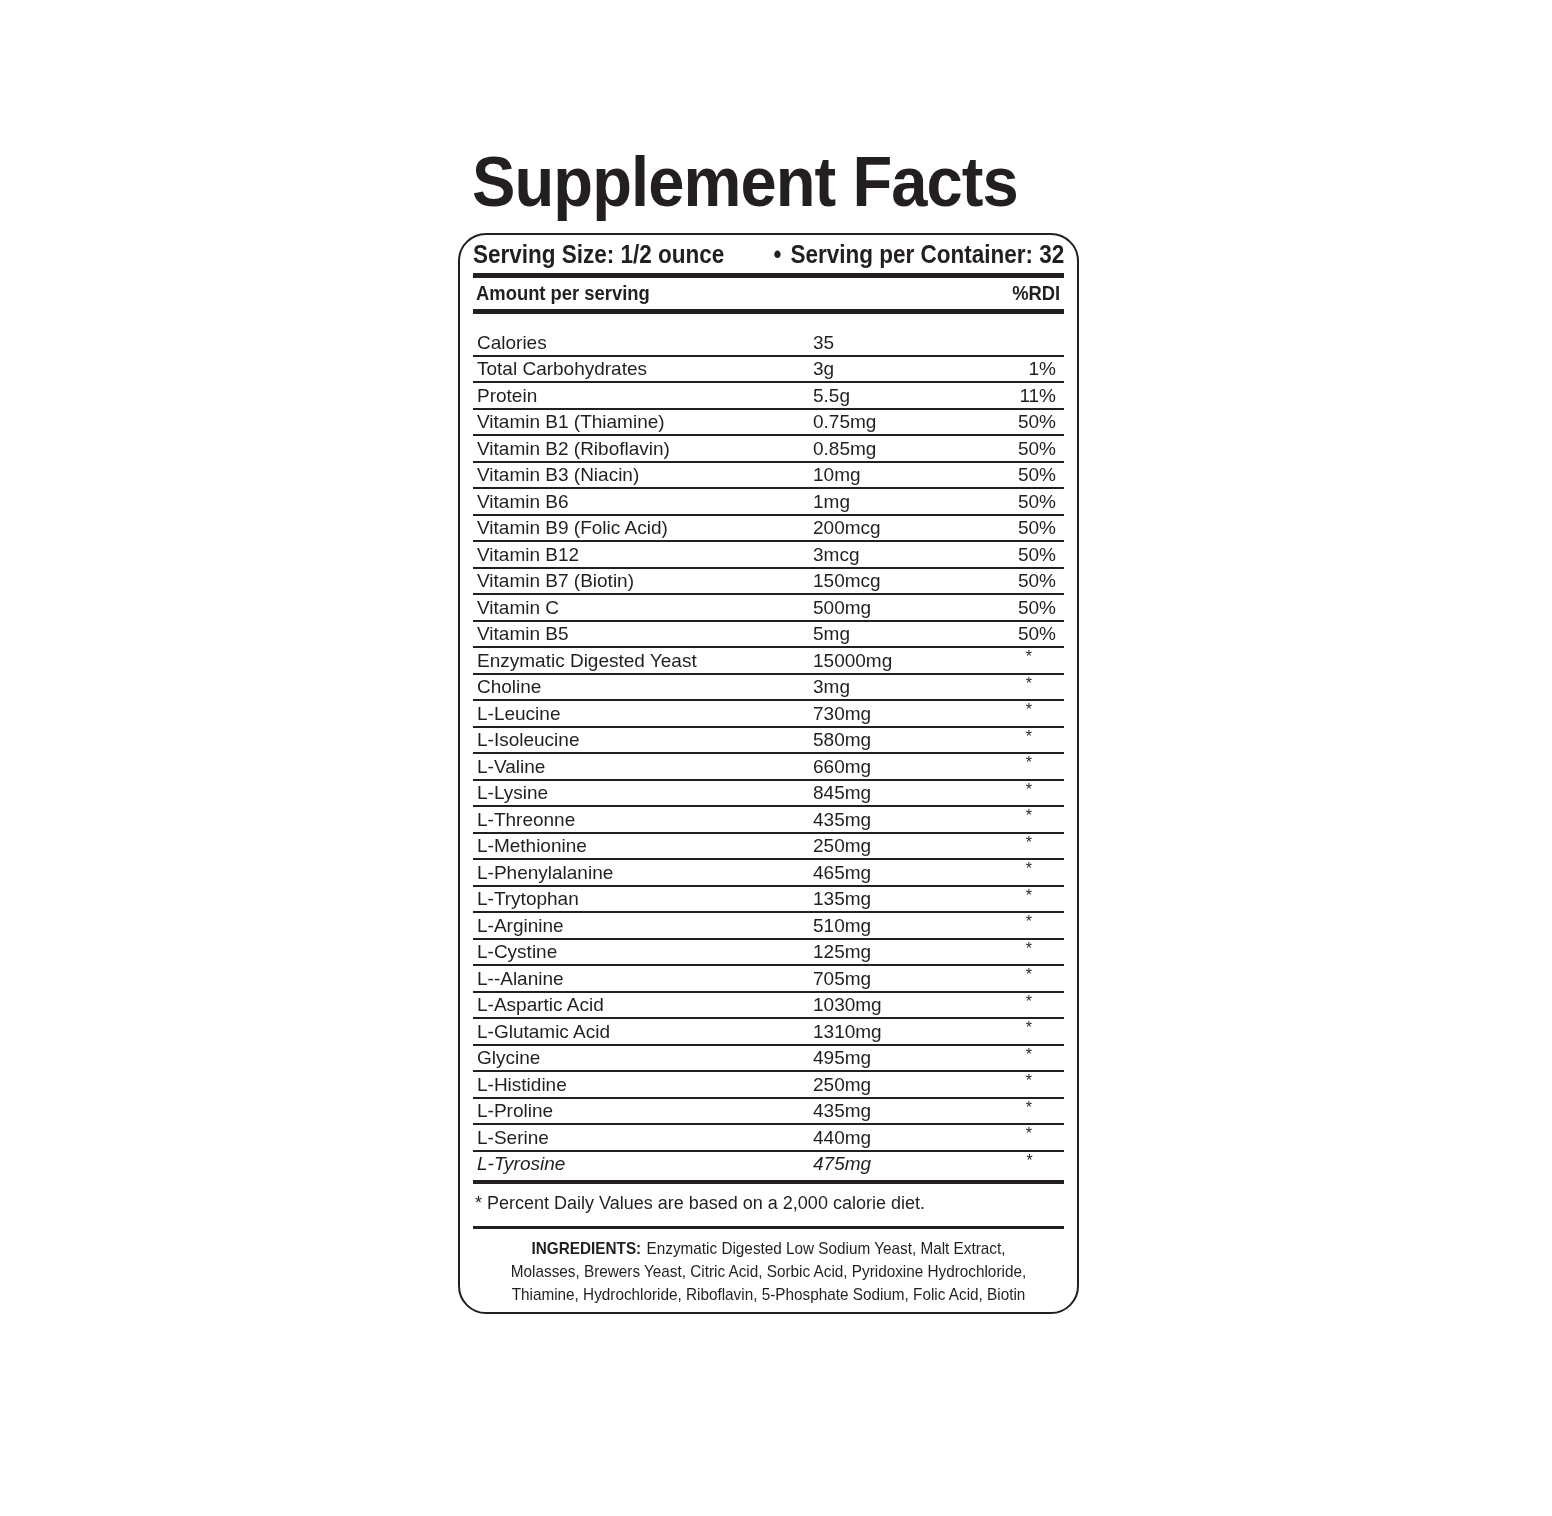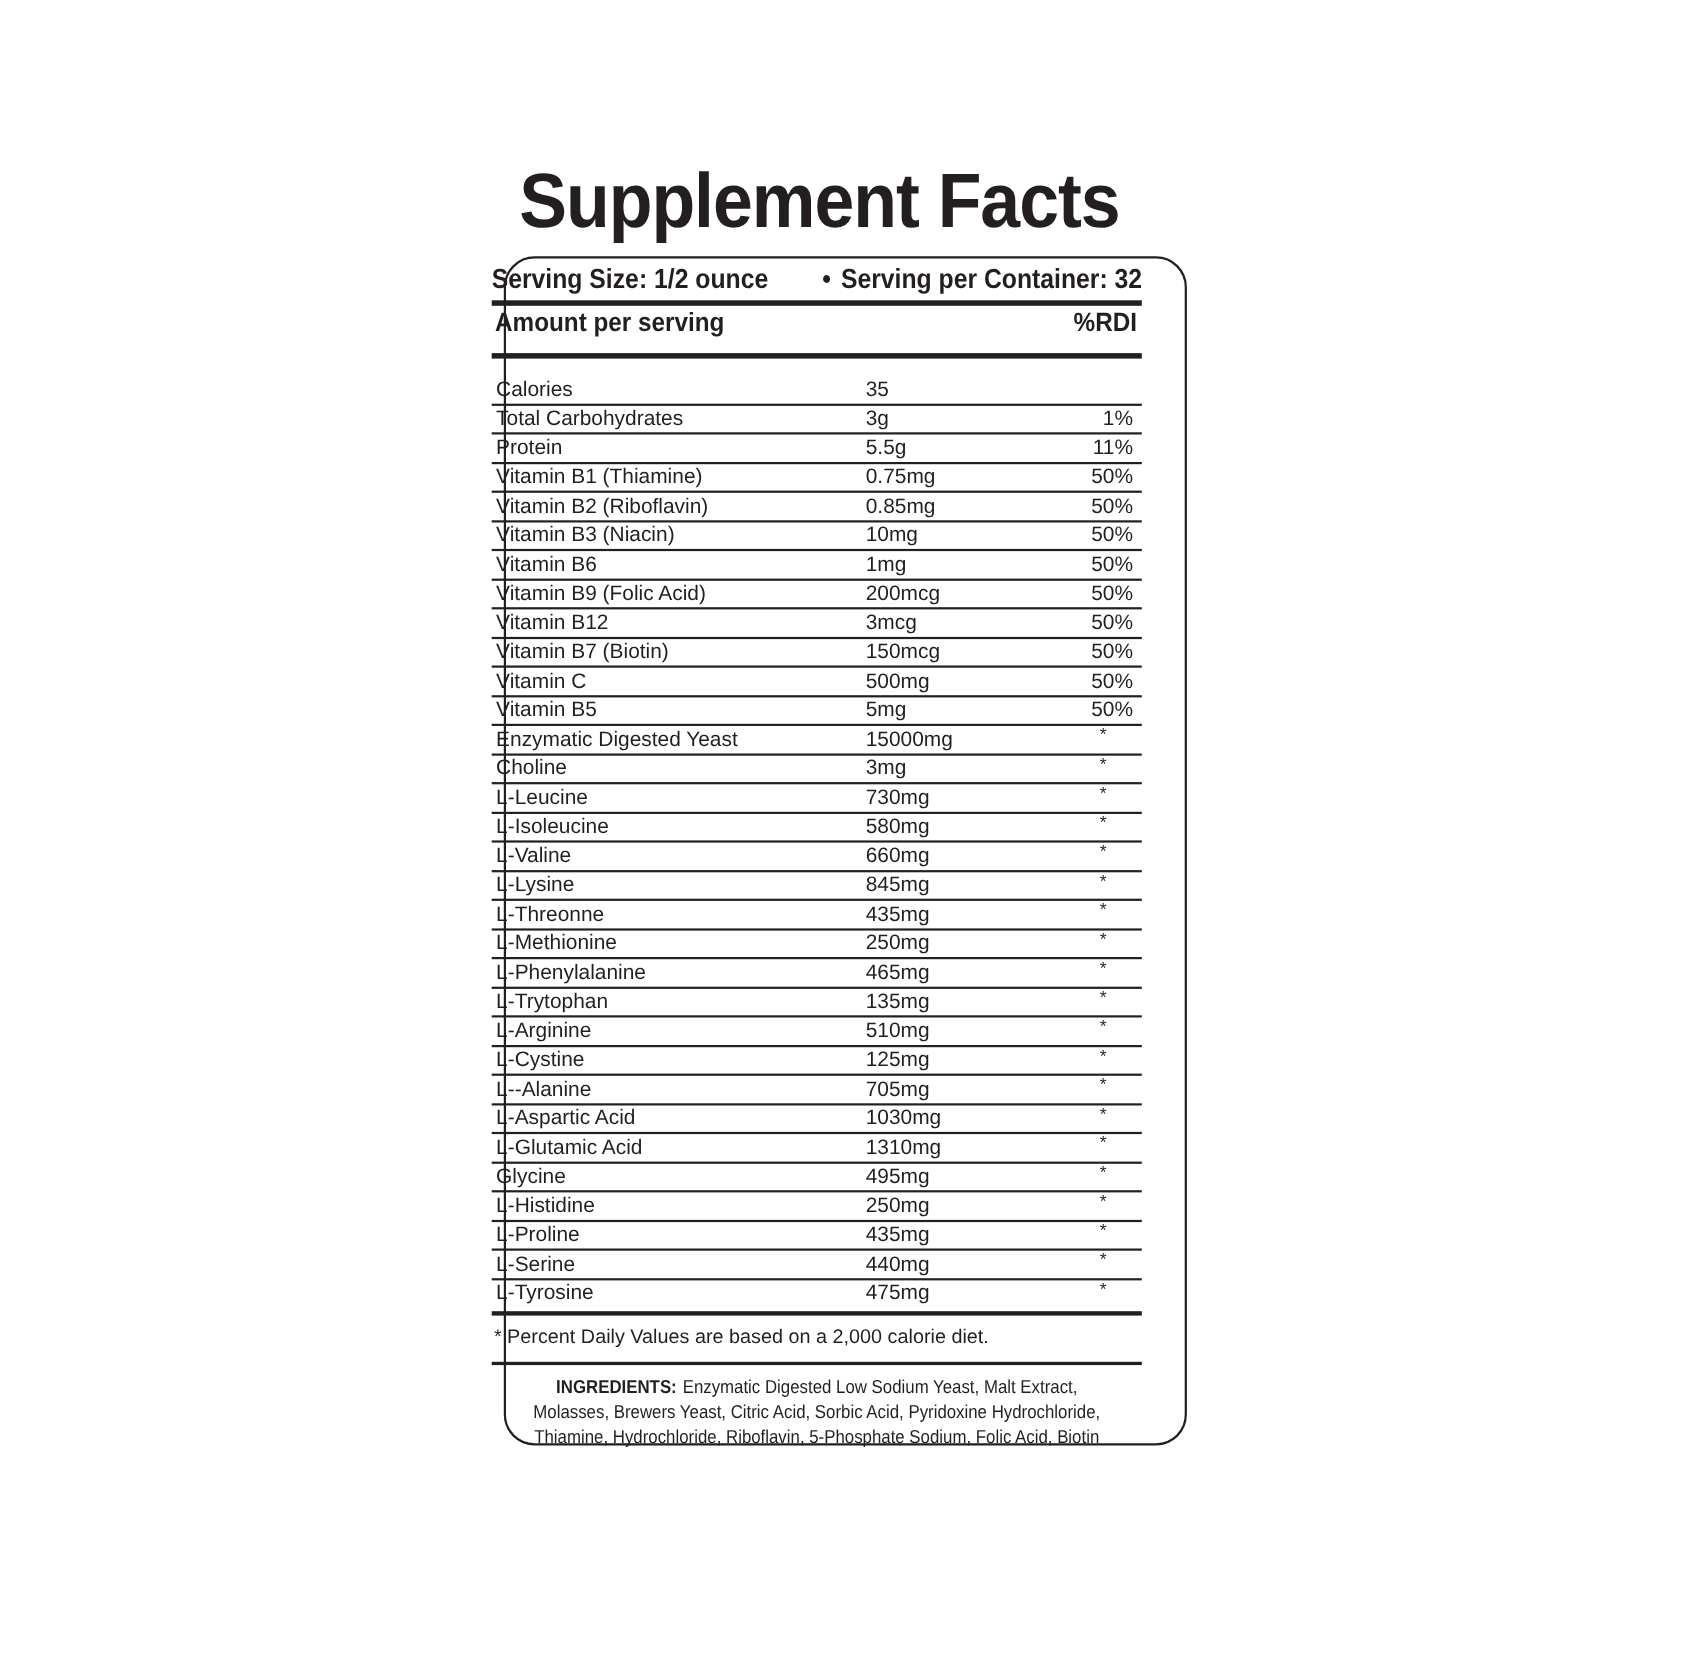--- a/index.html
+++ b/index.html
@@ -34,21 +34,21 @@
       left: 458px;
       top: 233px;
       width: 621px;
       height: 1081px;
       border: 2px solid #231f20;
       border-radius: 28px;
       box-sizing: border-box;
     }
     .inner {
       position: absolute;
-      left: 447px;
+      left: 473px;
       top: 236px;
       width: 591px;
     }
     .serving-line {
       height: 36px;
       display: flex;
       align-items: center;
       justify-content: space-between;
       font-weight: bold;
       font-size: 25px;
@@ -62,40 +62,40 @@
       height: 5px;
       background: #231f20;
     }
     .rule-thick.top-rule { margin-top: 1px; }
     .amount-head {
       height: 31px;
       display: flex;
       align-items: center;
       justify-content: space-between;
       font-weight: bold;
-      font-size: 24px;
-      padding: 0 4px 12px 3px;
+      font-size: 20px;
+      padding: 0 4px 0 3px;
     }
     .amount-head .label-left { transform: scaleX(0.92); transform-origin: left center; }
     .amount-head .label-right { transform: scaleX(0.92); transform-origin: right center; }
     .rows { margin-top: 16px; }
     .row {
       display: grid;
       grid-template-columns: 340px 109px 142px;
       height: 24.5px;
       border-bottom: 2px solid #231f20;
       font-size: 19px;
       align-items: end;
       padding-bottom: 0;
     }
     .row .name { padding-left: 4px; white-space: nowrap; line-height: 24px; }
     .row .amt { text-align: left; line-height: 24px; }
     .row .rdi { text-align: right; padding-right: 8px; line-height: 24px; }
     .row .rdi.star { text-align: right; padding-right: 32px; font-size: 16px; align-self: start; line-height: 18px; }
-    .rows .row:last-child { border-bottom: none; }
+    .rows .row:last-child { border-bottom: none; font-style: italic; }
     .rule-bottom {
       height: 4px;
       background: #231f20;
       margin-top: 4px;
     }
     .footnotes {
       padding: 6px 0 0 2px;
       font-size: 18px;
       line-height: 26.5px;
     }

